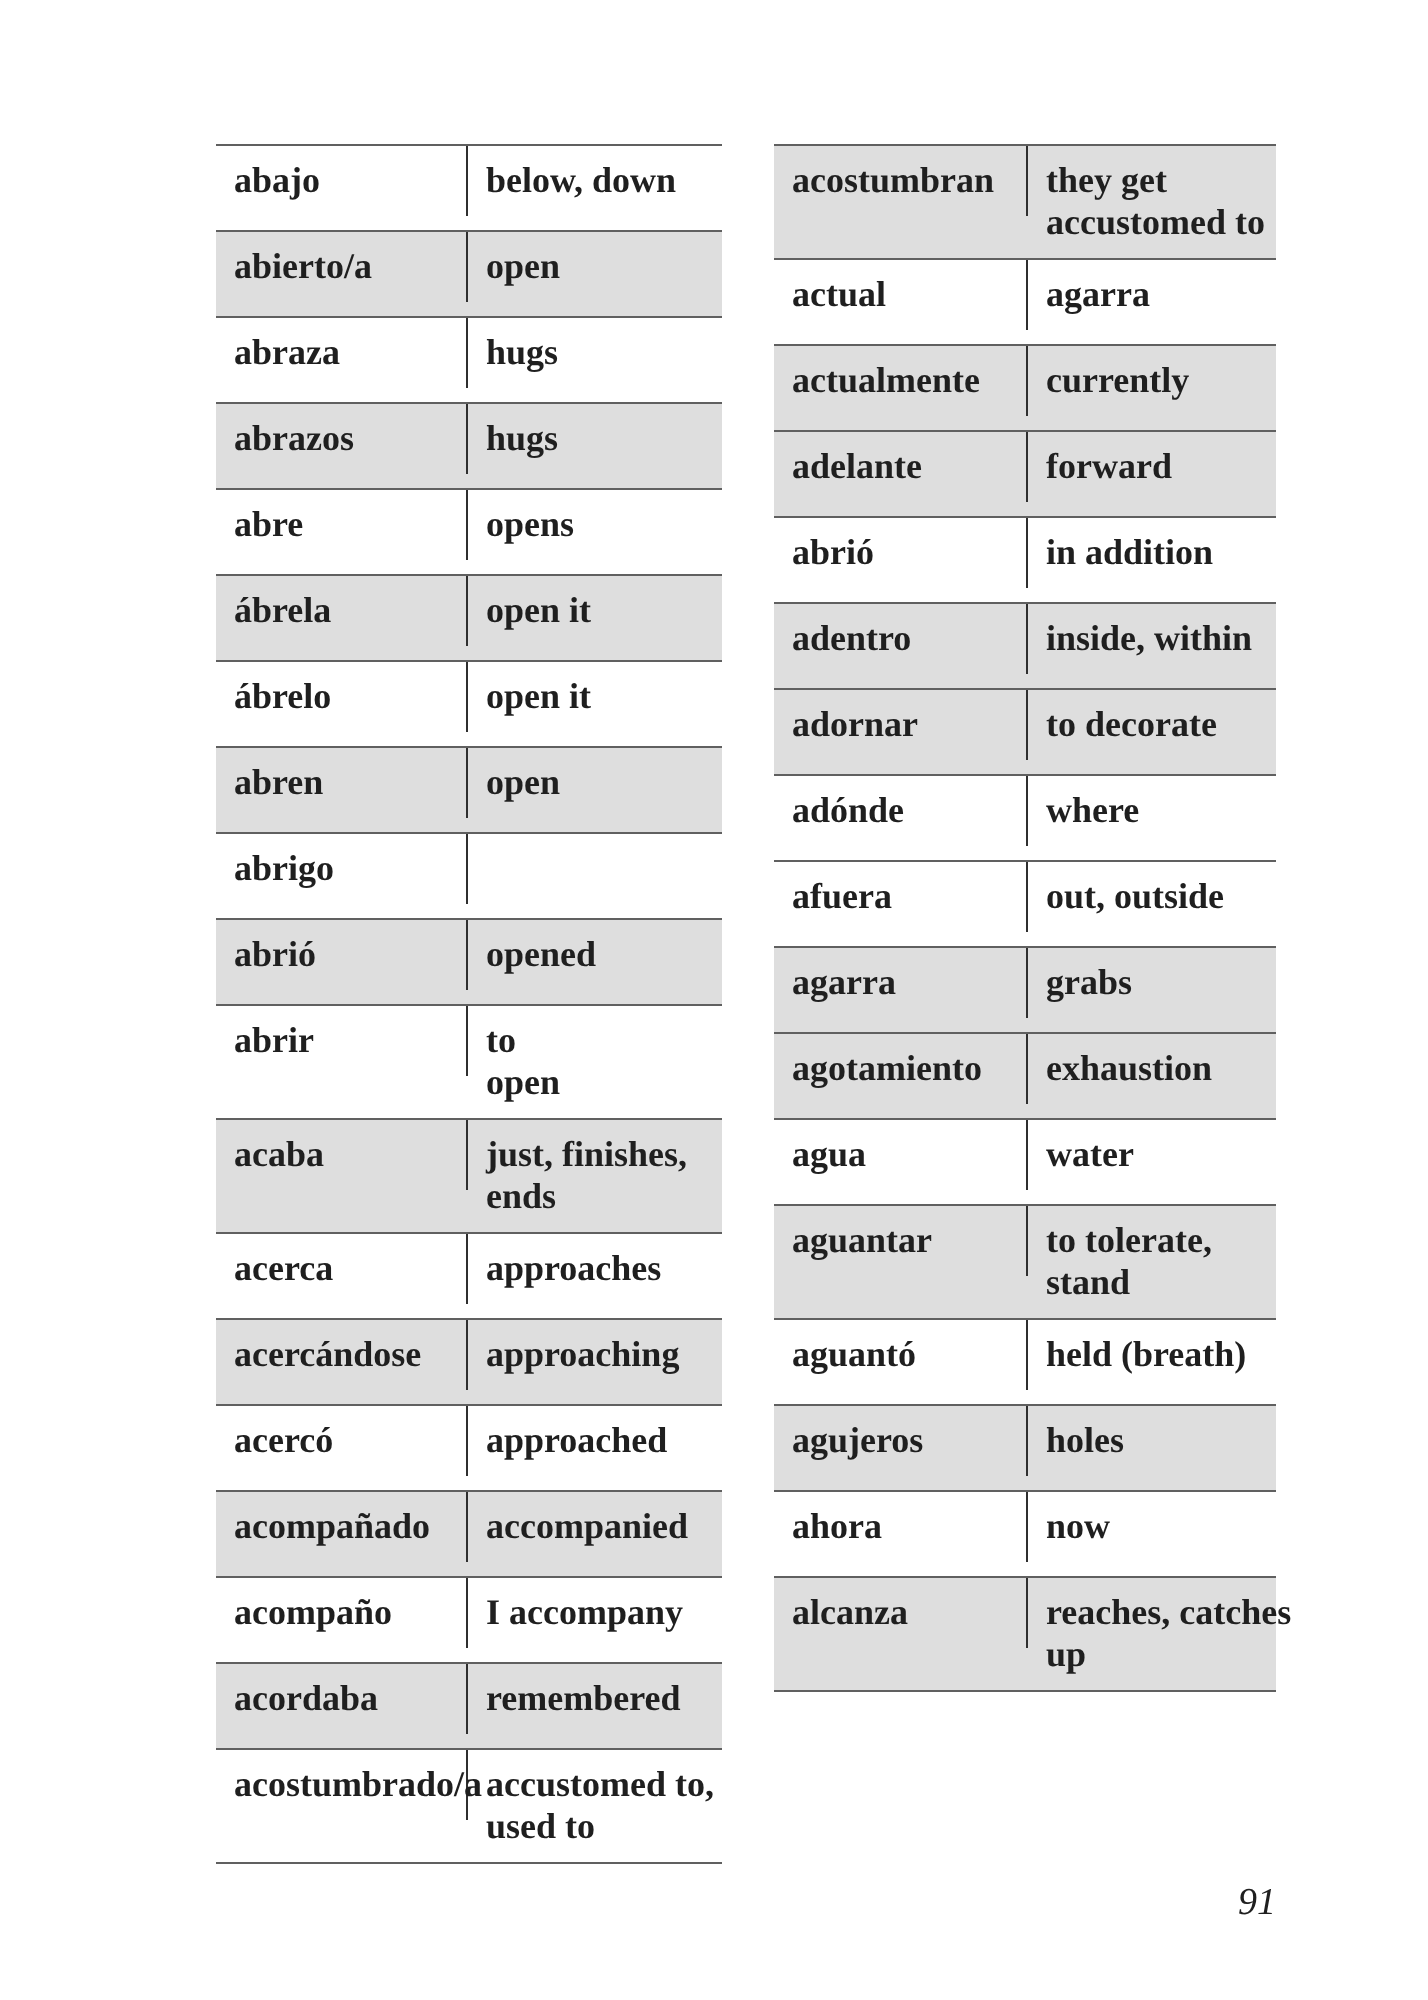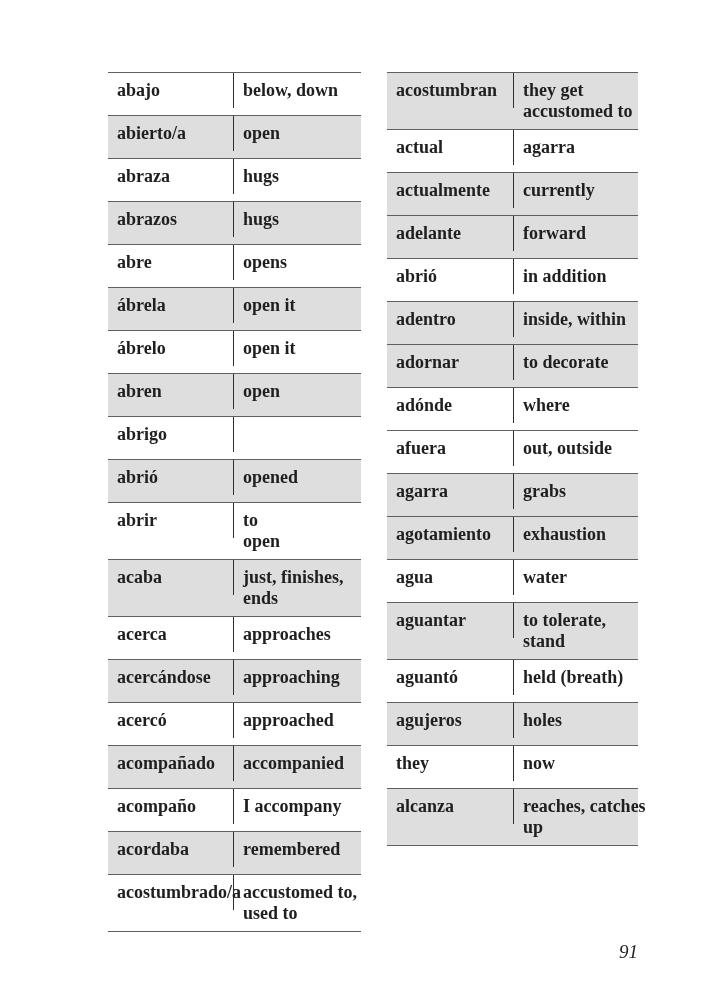--- a/index.html
+++ b/index.html
@@ -205,21 +205,21 @@
       </div>
       <div class="row">
         <div class="cell es">aguantó</div>
         <div class="cell en">held (breath)</div>
       </div>
       <div class="row shaded">
         <div class="cell es">agujeros</div>
         <div class="cell en">holes</div>
       </div>
       <div class="row">
-        <div class="cell es">they</div>
+        <div class="cell es">ahora</div>
         <div class="cell en">now</div>
       </div>
       <div class="row shaded">
         <div class="cell es">alcanza</div>
         <div class="cell en">reaches, catches
 up</div>
       </div>
     </div>
   <div class="page-number">91</div>
 </div>

